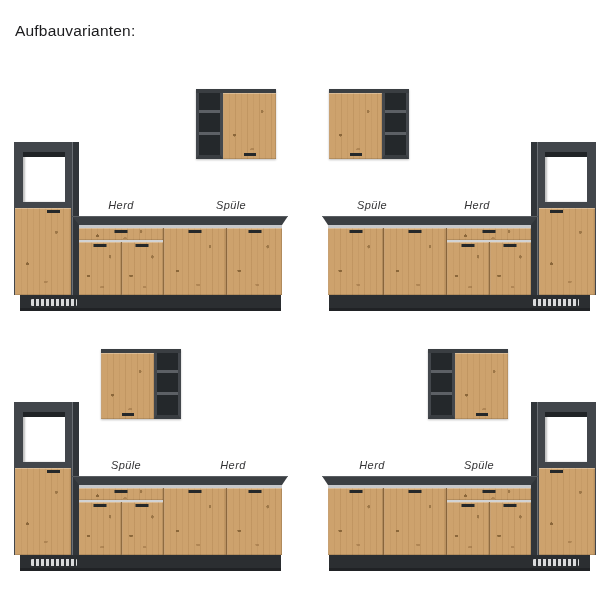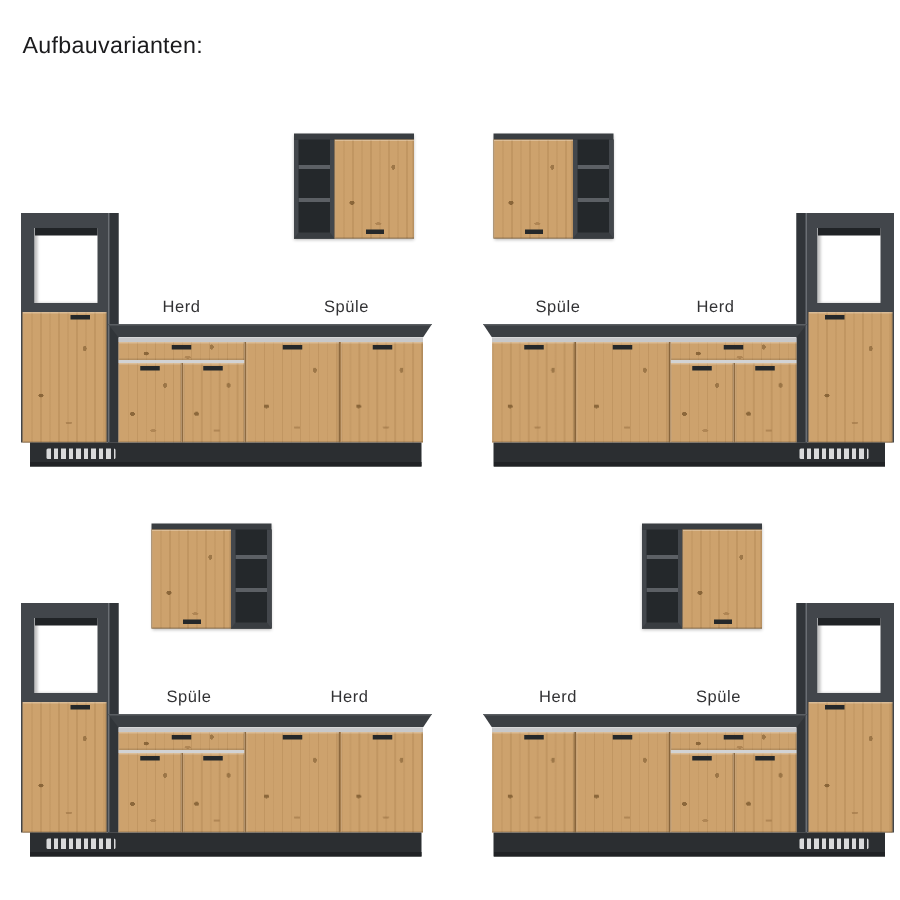--- a/index.html
+++ b/index.html
@@ -7,21 +7,21 @@
 
   .page-title{position:absolute;left:15px;top:22px;font-size:15.5px;color:#1b1b1d;letter-spacing:.2px;}
 
   .group{position:absolute;width:300px;height:235px;}
   #g1{left:0;top:85px}
   #g2{left:300px;top:85px}
   #g3{left:0;top:345px}
   #g4{left:300px;top:345px}
 
   
-  .label{position:absolute;top:114px;font-size:11px;color:#323234;transform:translateX(-50%);letter-spacing:.4px;white-space:nowrap;}
+  .label{position:absolute;top:114px;font-size:11px;color:#323234;transform:translateX(-50%);letter-spacing:.4px;white-space:nowrap;font-style:italic;}
   #g1 .label-l{left:121px}#g1 .label-r{left:231px}
   #g2 .label-l{left:72px}#g2 .label-r{left:177px}
   #g3 .label-l{left:126px}#g3 .label-r{left:233px}
   #g4 .label-l{left:72px}#g4 .label-r{left:179px}
 
   
   .wood{
     background-color:#cda26d;
     background-image:
       radial-gradient(ellipse 4px 3px at 22% 64%, rgba(118,84,42,.75) 40%, transparent 46%),

